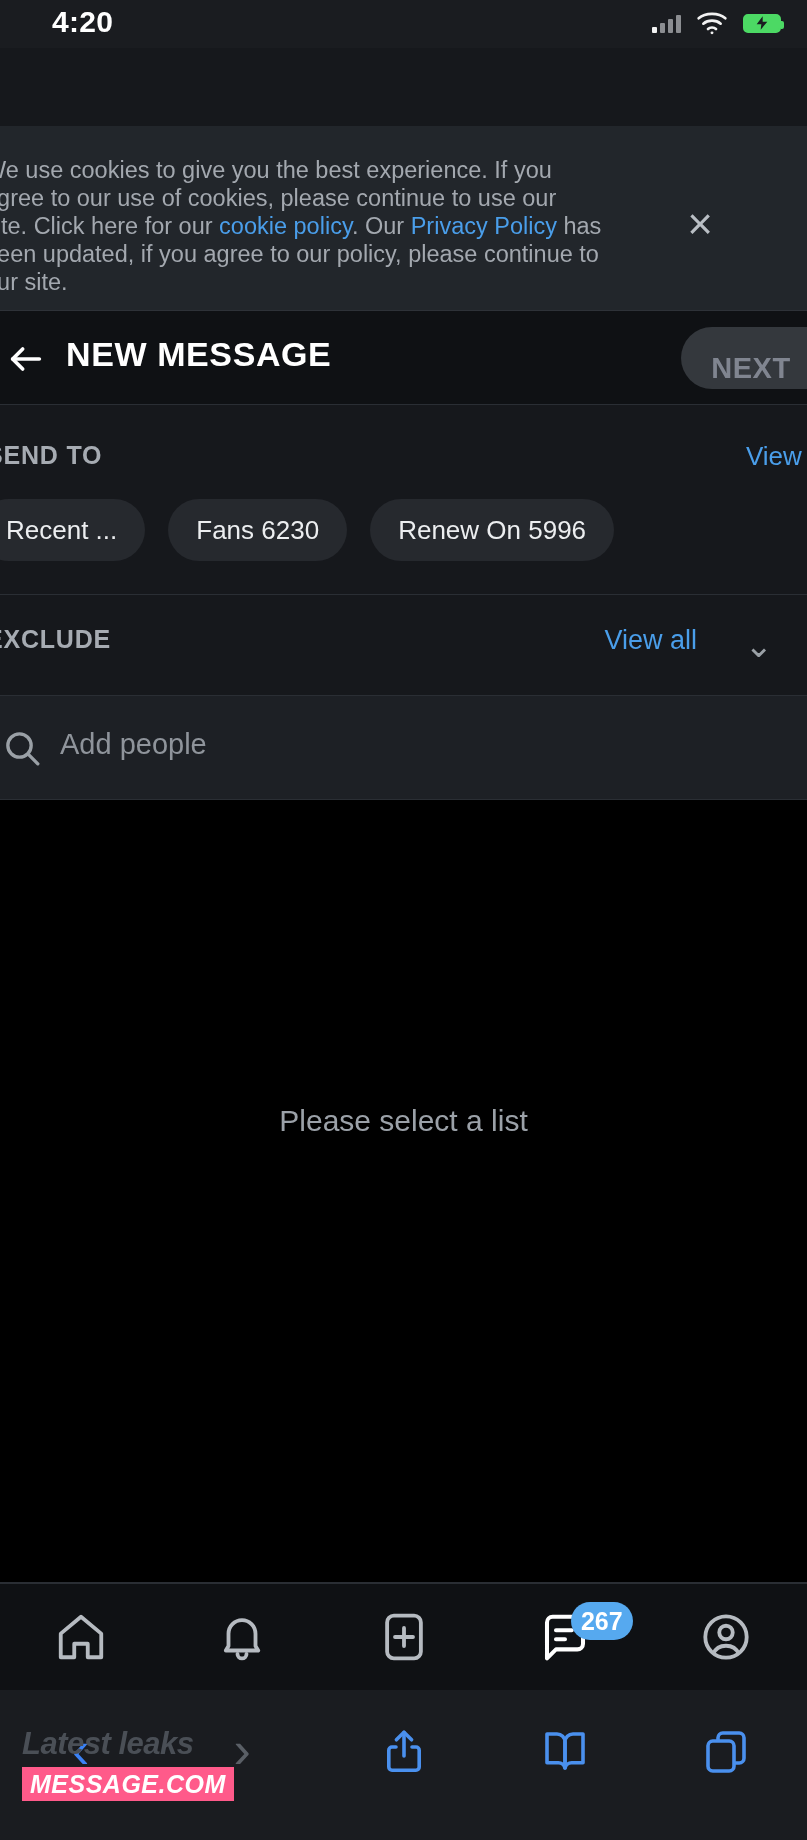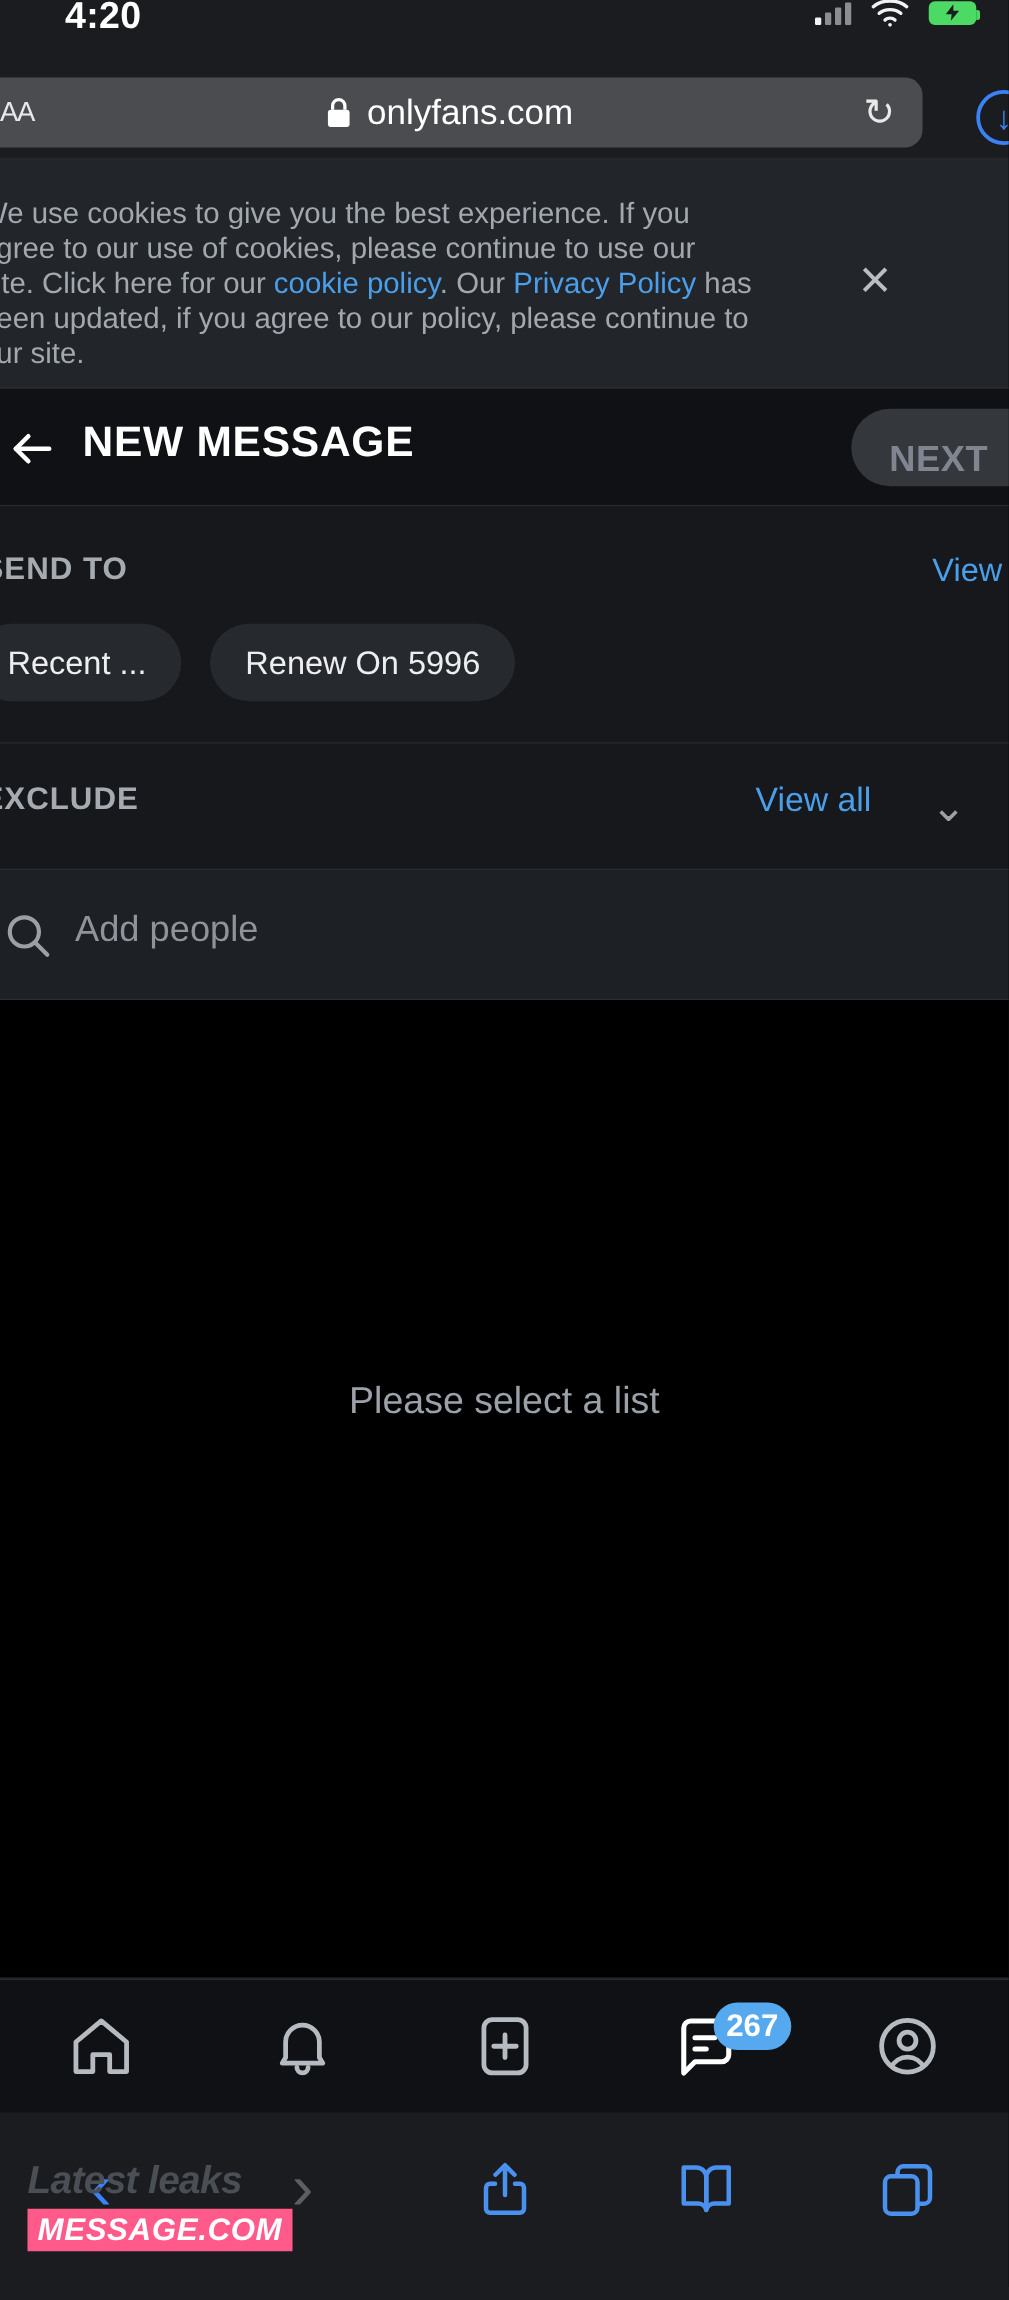--- a/index.html
+++ b/index.html
@@ -12,21 +12,21 @@
   #app {
     position:relative;
     width:807px; height:1840px;
     background:#16181c;
   }
 
   
   .statusbar {
     position:absolute; top:0; left:0; width:807px; height:48px;
     background:#1a1c20;
-    display:flex; align-items:flex-start; justify-content:space-between;
+    display:flex; align-items:center; justify-content:space-between;
     padding:0 26px;
   }
   .status-time {
     color:#fff; font-size:30px; font-weight:700; letter-spacing:0.3px;
     margin-left:26px; margin-top:-4px;
   }
   .status-right { display:flex; align-items:center; gap:14px; margin-top:-2px; }
   .sig { display:flex; align-items:flex-end; gap:3px; height:20px; }
   .sig i { display:block; width:5px; background:#8b8d91; border-radius:1px; }
   .sig i.on { background:#f2f2f2; }
@@ -255,36 +255,20 @@
         <circle cx="12" cy="16.4" r="1.1" fill="#f2f2f2" stroke="none"></circle>
       </svg>
       <div class="batt">
         <svg width="16" height="16" viewBox="0 0 24 24" fill="#1a1c20">
             <path d="M13 2 L4 14 H11 L10 22 L20 10 H13 Z"></path>
           </svg>
       </div>
     </div>
   </div>
 
-  <div class="urlbar-wrap">
-    <div class="urlbar">
-      <div class="aa">
-        <span>AA</span>
-      </div>
-      <div class="url-center">
-        <svg width="22" height="26" viewBox="0 0 14 18" fill="#fff">
-          <rect x="1" y="7.5" width="12" height="9.5" rx="1.6"></rect>
-          <path d="M3.6 7.5 V5.2 a3.4 3.4 0 0 1 6.8 0 V7.5" fill="none" stroke="#fff" stroke-width="1.8"></path>
-        </svg>
-        <div class="url-text">onlyfans.com</div>
-      </div>
-      <div class="reload">↻</div>
-    </div>
-    <div class="dl-circle">↓</div>
-  </div>
 
   <div class="cookie">
     <div class="cookie-text">
       <span>We use cookies to give you the best experience. If you agree to our use of cookies, please continue to use our site. Click here for our </span><a href="#">cookie policy</a><span>. Our </span><a href="#">Privacy Policy</a><span> has been updated, if you agree to our policy, please continue to our site.</span>
     </div>
     <div class="cookie-close">×</div>
   </div>
 
   <div class="nm-header">
     <svg class="back-arrow" viewBox="0 0 24 24" fill="none" stroke="#fff" stroke-width="2.2" stroke-linecap="round" stroke-linejoin="round">
@@ -297,20 +281,21 @@
     </div>
   </div>
 
   <div class="sendto">
     <div class="section-row">
       <div class="section-label">SEND TO</div>
       <div class="viewall-sendto">View all</div>
     </div>
     <div class="chips">
       <div class="chip">Recent ...</div>
+      <div class="chip">Fans 6230</div>
       <div class="chip">Renew On 5996</div>
     </div>
   </div>
 
   <div class="exclude">
     <div class="section-label" style="top:30px;">EXCLUDE</div>
     <div class="viewall-exc">View all</div>
     <div class="chev">⌄</div>
   </div>
 

